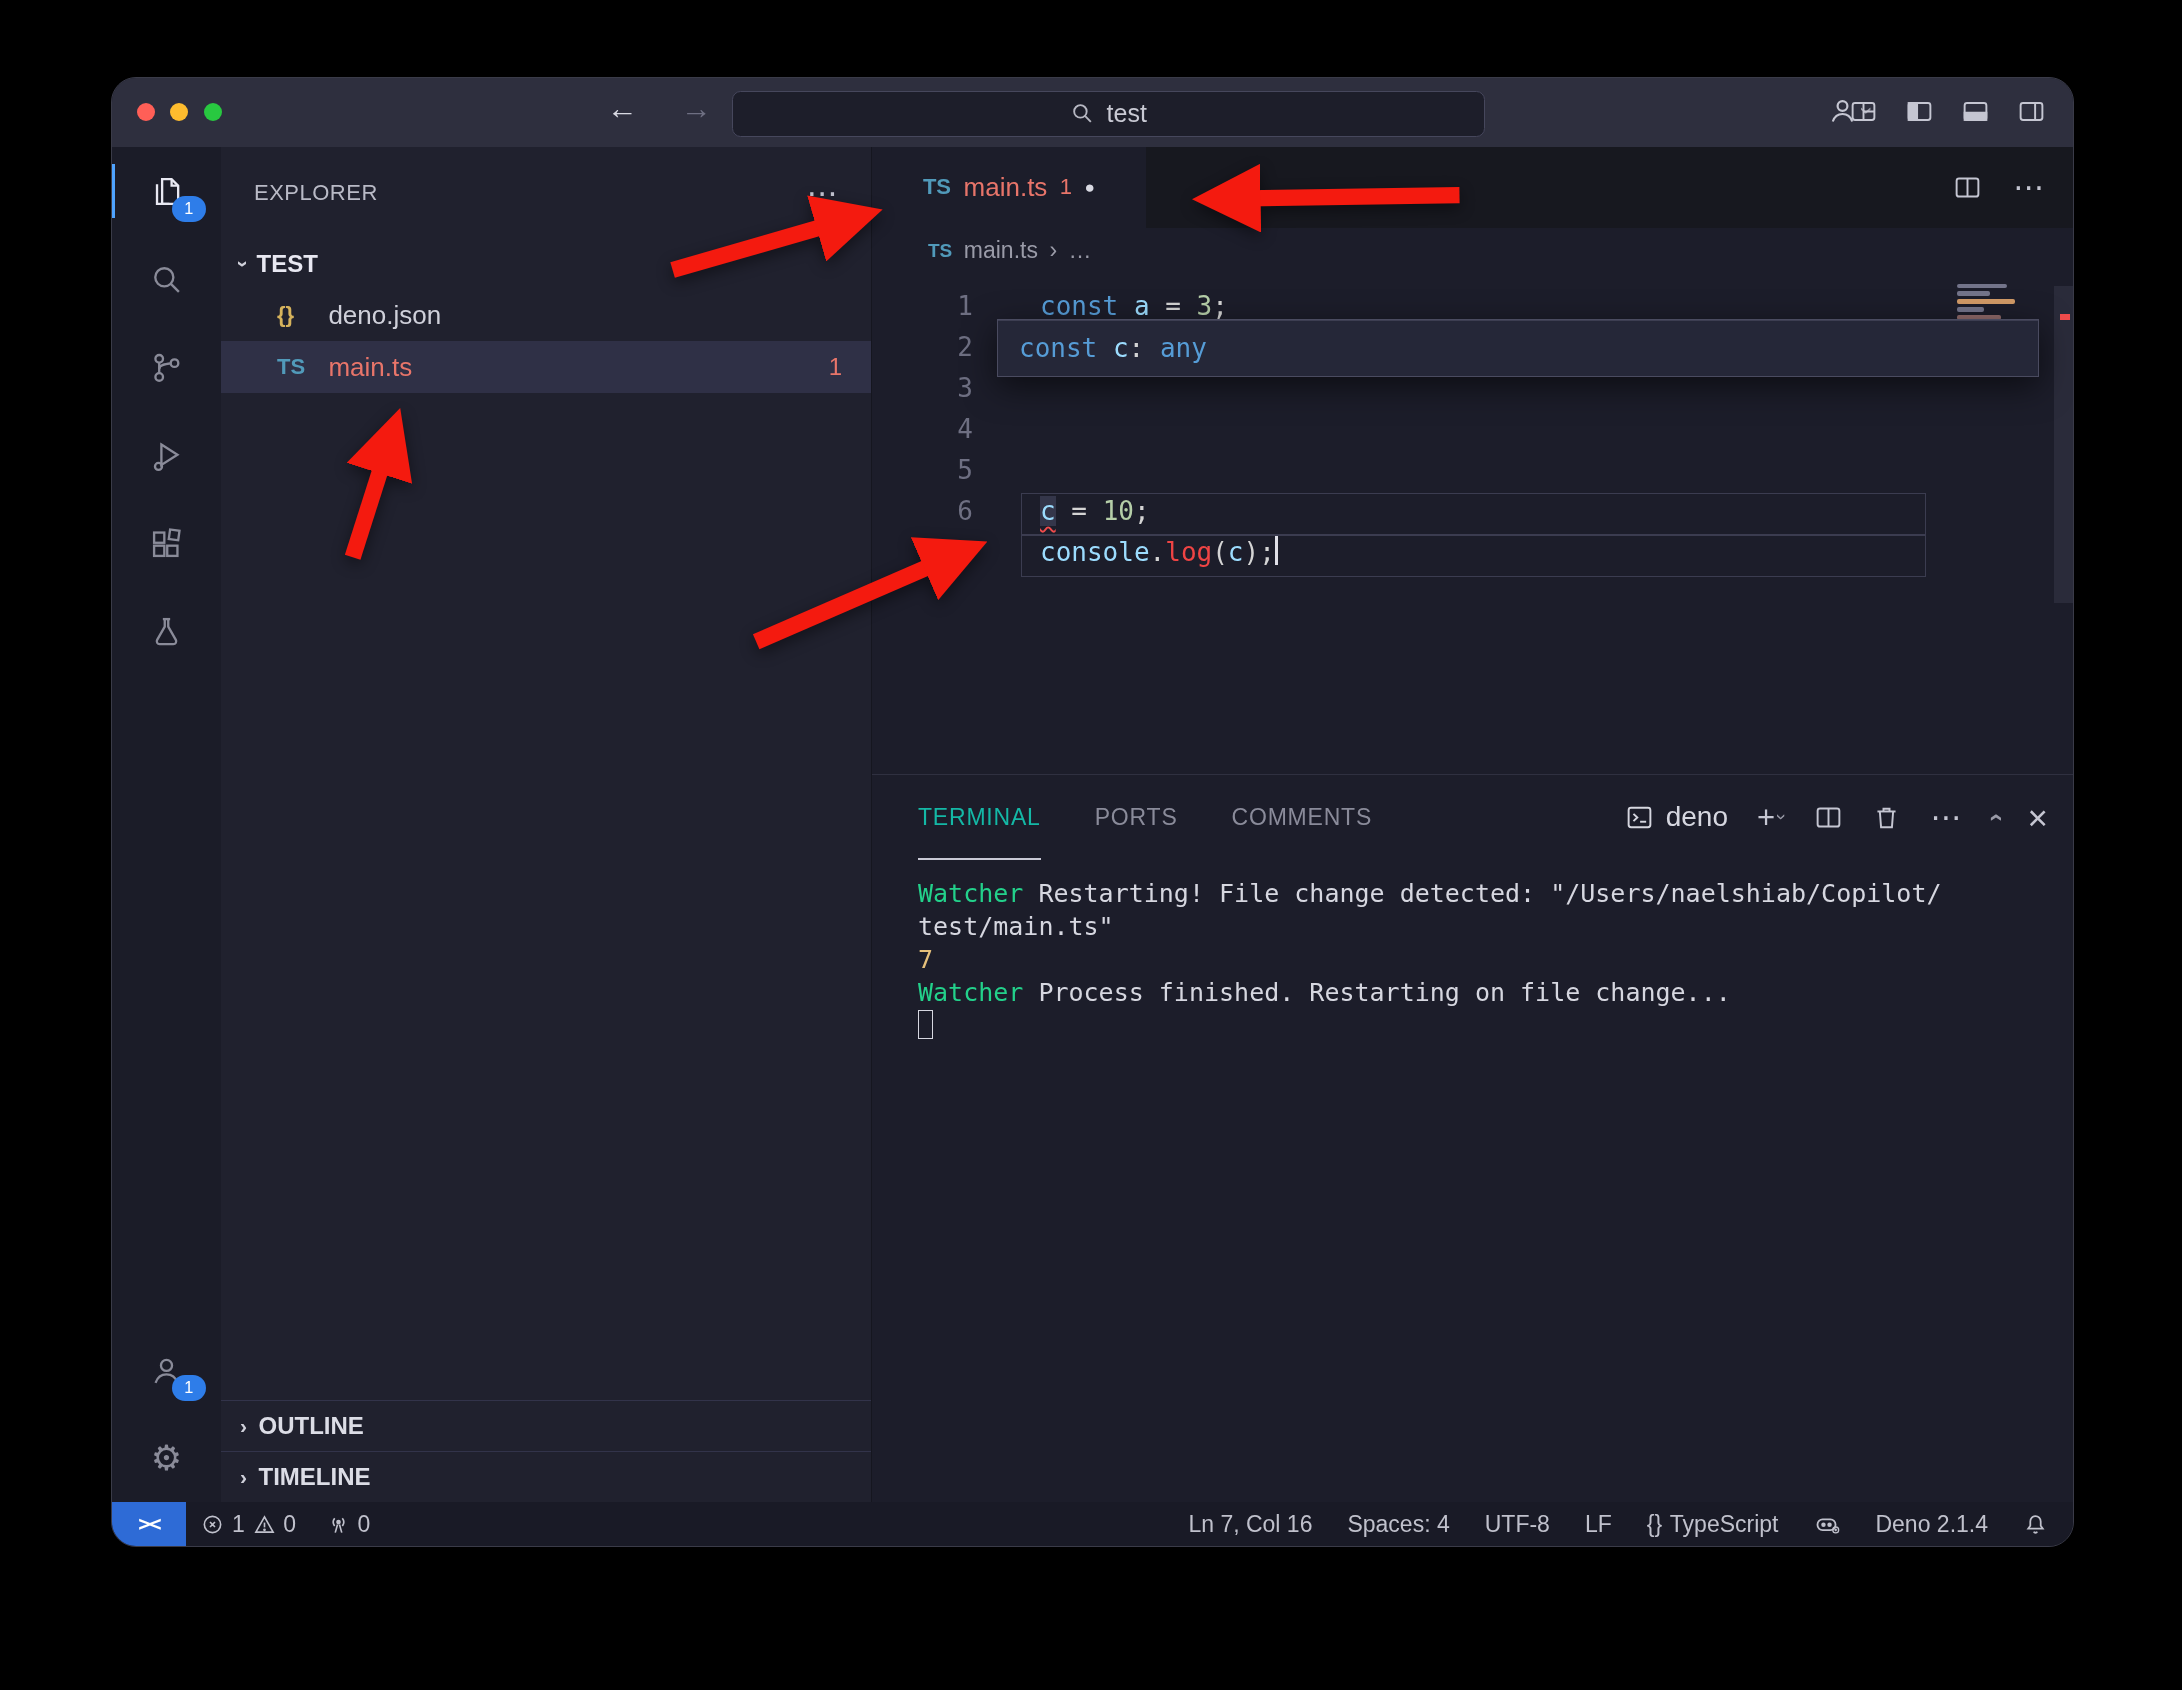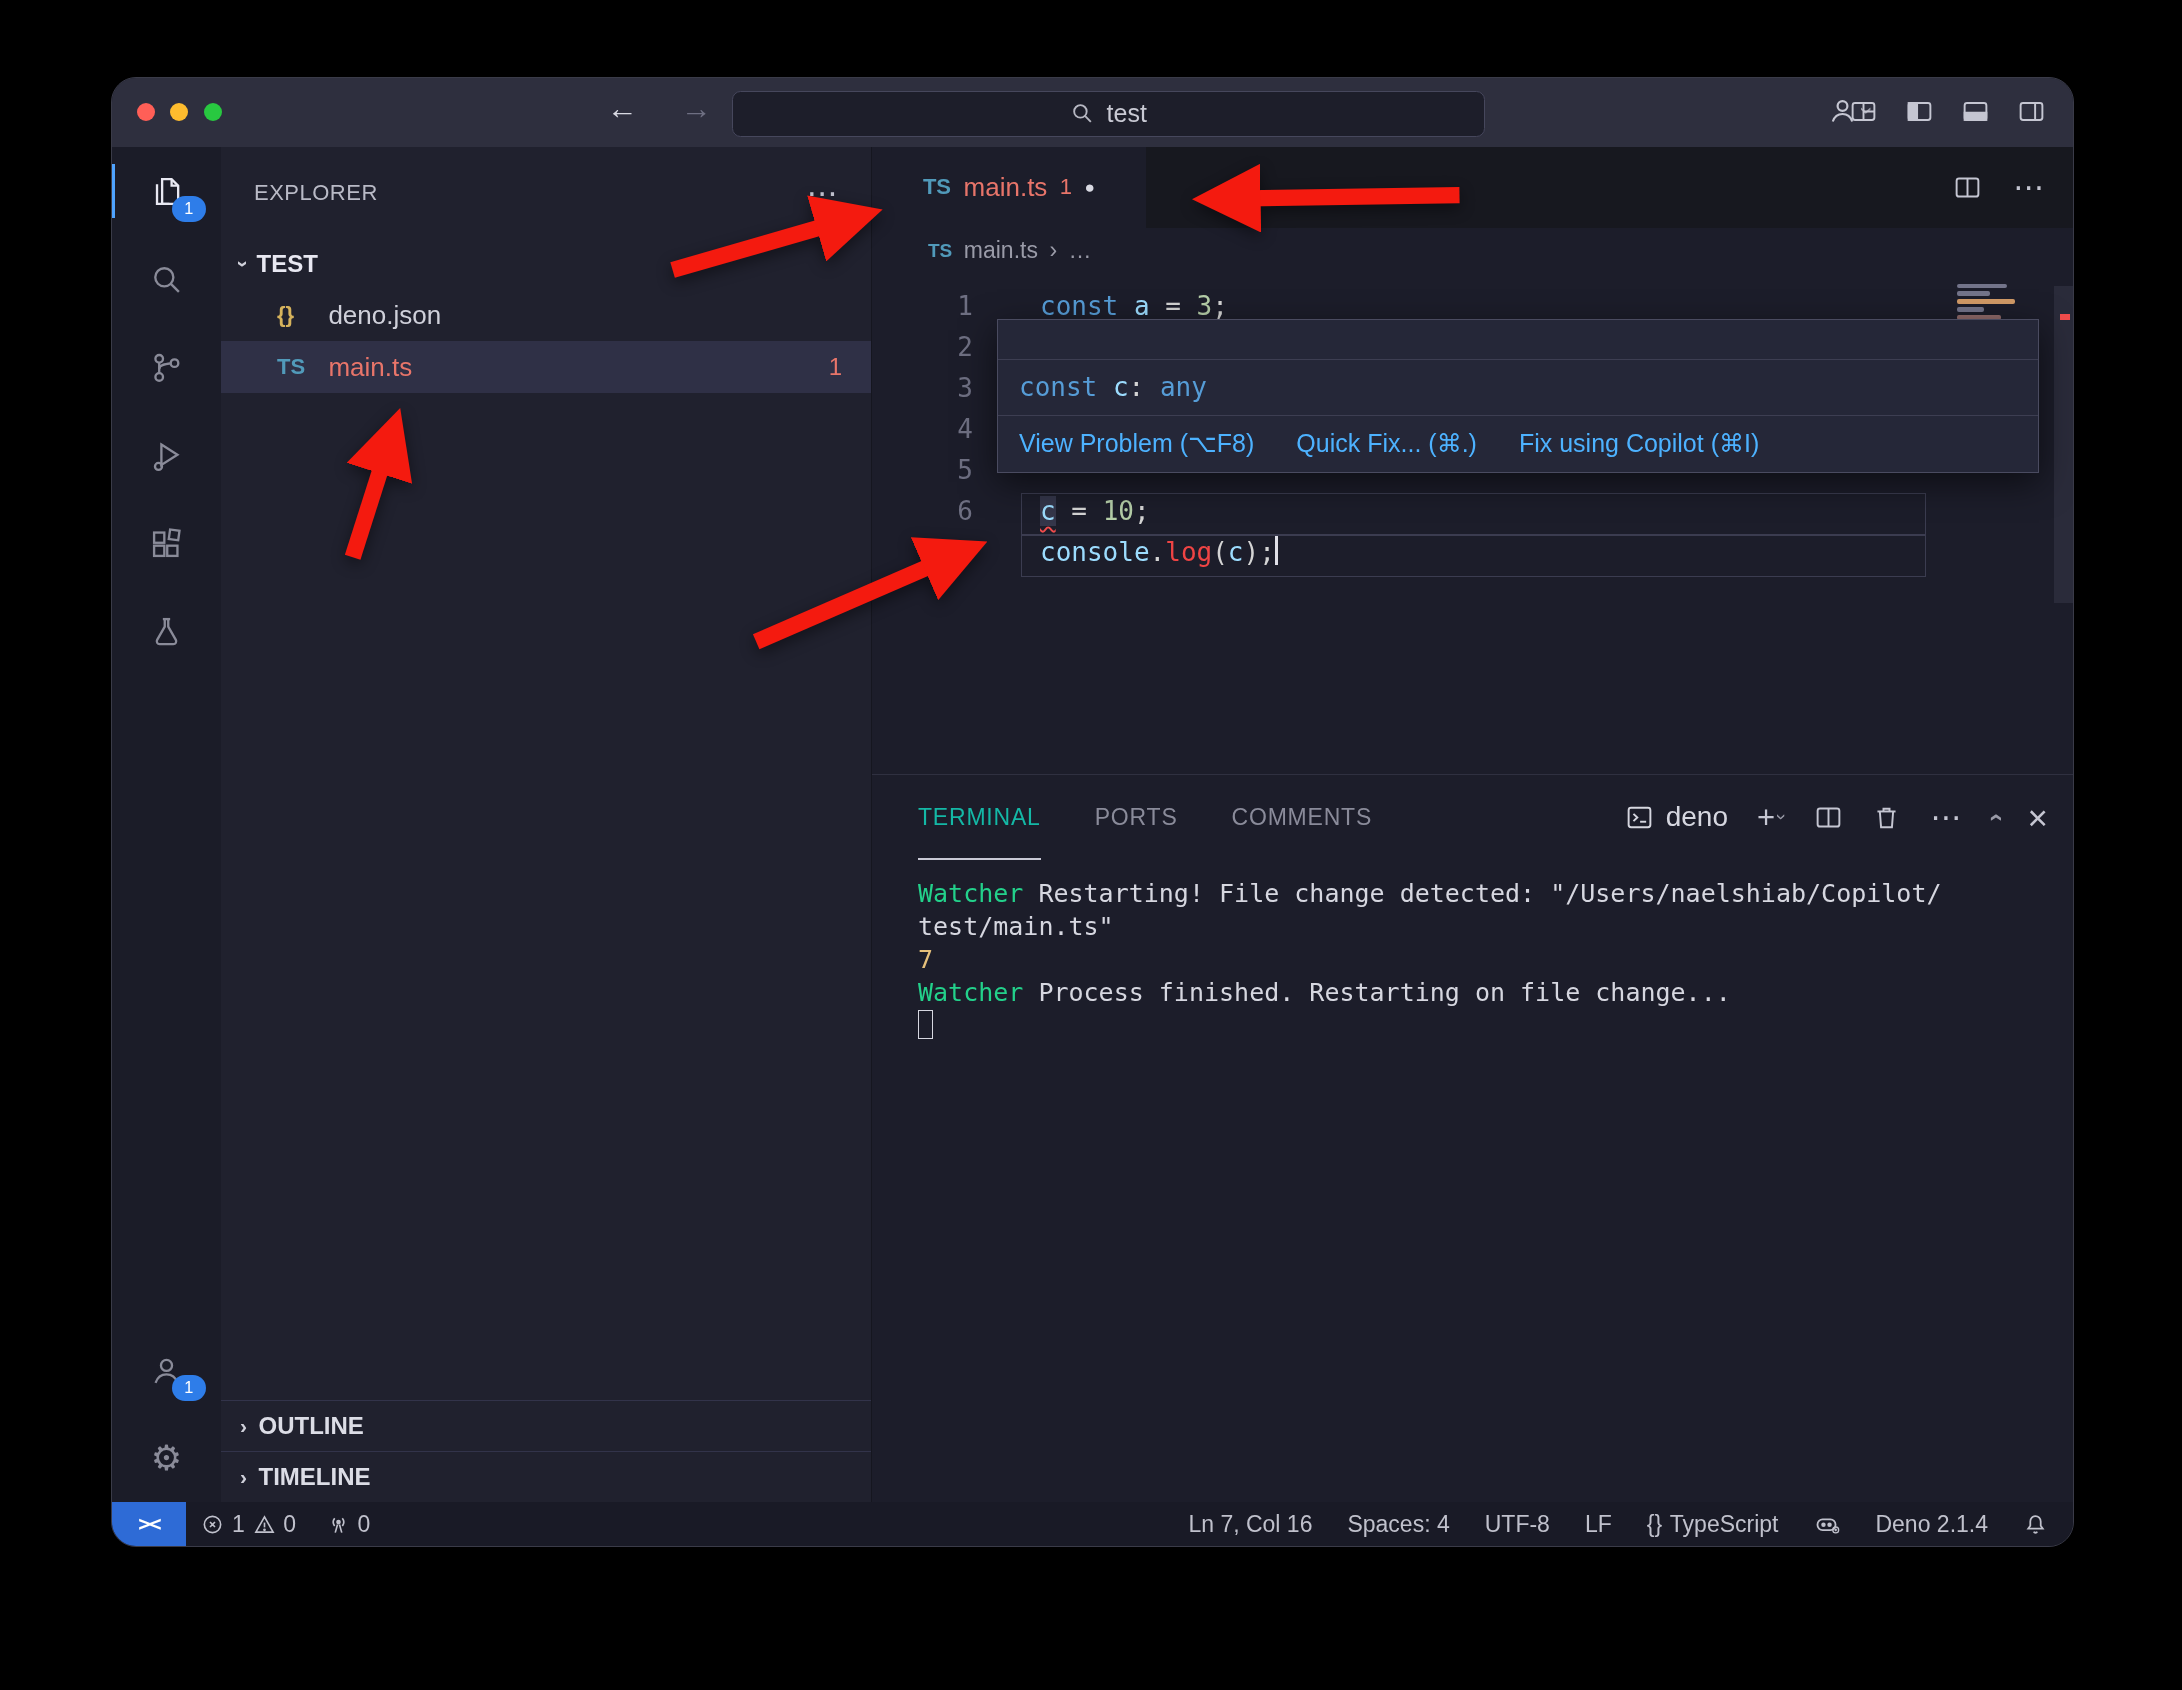--- a/index.html
+++ b/index.html
@@ -71,21 +71,21 @@
       top:calc(12.5px + (var(--i) - 1) * 41px);color:#d4d4d4;}
   .kw{color:#569cd6;} .vr{color:#9cdcfe;} .num{color:#b5cea8;} .fn{color:#ef4444;} .op{color:#d4d4d4;}
   .sqg{text-decoration:underline wavy #f14c4c 1.9px;text-underline-offset:5.8px;background:rgba(98,102,134,.35);}
   .curline{position:absolute;left:149px;width:903px;height:41px;border:1px solid #3b3c50;z-index:0;}
   .caret{display:inline-block;width:2.9px;height:29px;background:#e0e0e8;vertical-align:-3.8px;}
 
   .hover{position:absolute;left:125px;top:45px;width:1040px;background:#252738;border:1px solid #4a4b60;
          z-index:5;box-shadow:0 9.6px 33px rgba(0,0,0,.55);}
   .hv-row1{padding:14.4px 21px;font-size:26px;color:#d8d9e2;white-space:nowrap;}
   .hv-src{color:#8f90a0;}
-  .hv-row2{border-top:1px solid #3d3e52;padding:12.5px 21px;font-size:26px;margin-top:39px;}
+  .hv-row2{border-top:1px solid #3d3e52;padding:12.5px 21px;font-size:26px;}
   .hv-row3{border-top:1px solid #3d3e52;padding:13.4px 21px;display:flex;gap:42px;font-size:25px;}
   .hv-link{color:#4db2ff;white-space:nowrap;}
 
   .minimap{position:absolute;right:25px;top:3.8px;width:91px;height:240px;}
   .mmline{position:absolute;height:4.8px;border-radius:1.9px;background:#73748a;}
   .ovr-err{position:absolute;right:2.9px;top:40px;width:10.6px;height:5.8px;background:#f14c4c;z-index:2;}
   .scrollbar{position:absolute;right:0;top:12.5px;width:19px;height:317px;background:rgba(130,132,155,.14);}
 
   
   .panel{height:728px;border-top:1px solid #2f3040;position:relative;}
@@ -290,25 +290,20 @@
           <div class="ln" style="--i:5">5</div>
           <div class="ln" style="--i:6">6</div>
           <div class="ln cur" style="--i:7">7</div>
 
           <div class="cl" style="--i:1"><span class="kw">const </span><span class="vr">a</span><span class="op"> = </span><span class="num">3</span><span class="op">;</span></div>
           <div class="cl" style="--i:6"><span class="vr sqg">c</span><span class="op"> = </span><span class="num">10</span><span class="op">;</span></div>
           <div class="cl" style="--i:7"><span class="vr">console</span><span class="op">.</span><span class="fn">log</span><span class="op">(</span><span class="vr">c</span><span class="op">)</span><span class="op">;</span><span class="caret"></span></div>
 
           <div class="hover">
             <div class="hv-row2"><span class="kw">const </span><span class="vr">c</span><span class="op">: </span><span class="kw">any</span></div>
-            <div class="hv-row3" style="font-family:'Liberation Sans','DejaVu Sans',sans-serif;">
-              <span class="hv-link">View Problem (⌥F8)</span>
-              <span class="hv-link">Quick Fix... (⌘.)</span>
-              <span class="hv-link">Fix using Copilot (⌘I)</span>
-            </div>
           </div>
 
           <div class="minimap">
             <div class="mmline" style="left:0;top:5.8px;width:50px;"></div>
             <div class="mmline" style="left:0;top:13.4px;width:33px;"></div>
             <div class="mmline" style="left:0;top:21px;width:58px;background:#d19a66;"></div>
             <div class="mmline" style="left:0;top:29px;width:27px;"></div>
             <div class="mmline" style="left:0;top:37px;width:44px;background:#8f6a6a;"></div>
             <div class="mmline" style="left:0;top:44px;width:38px;"></div>
           </div>

